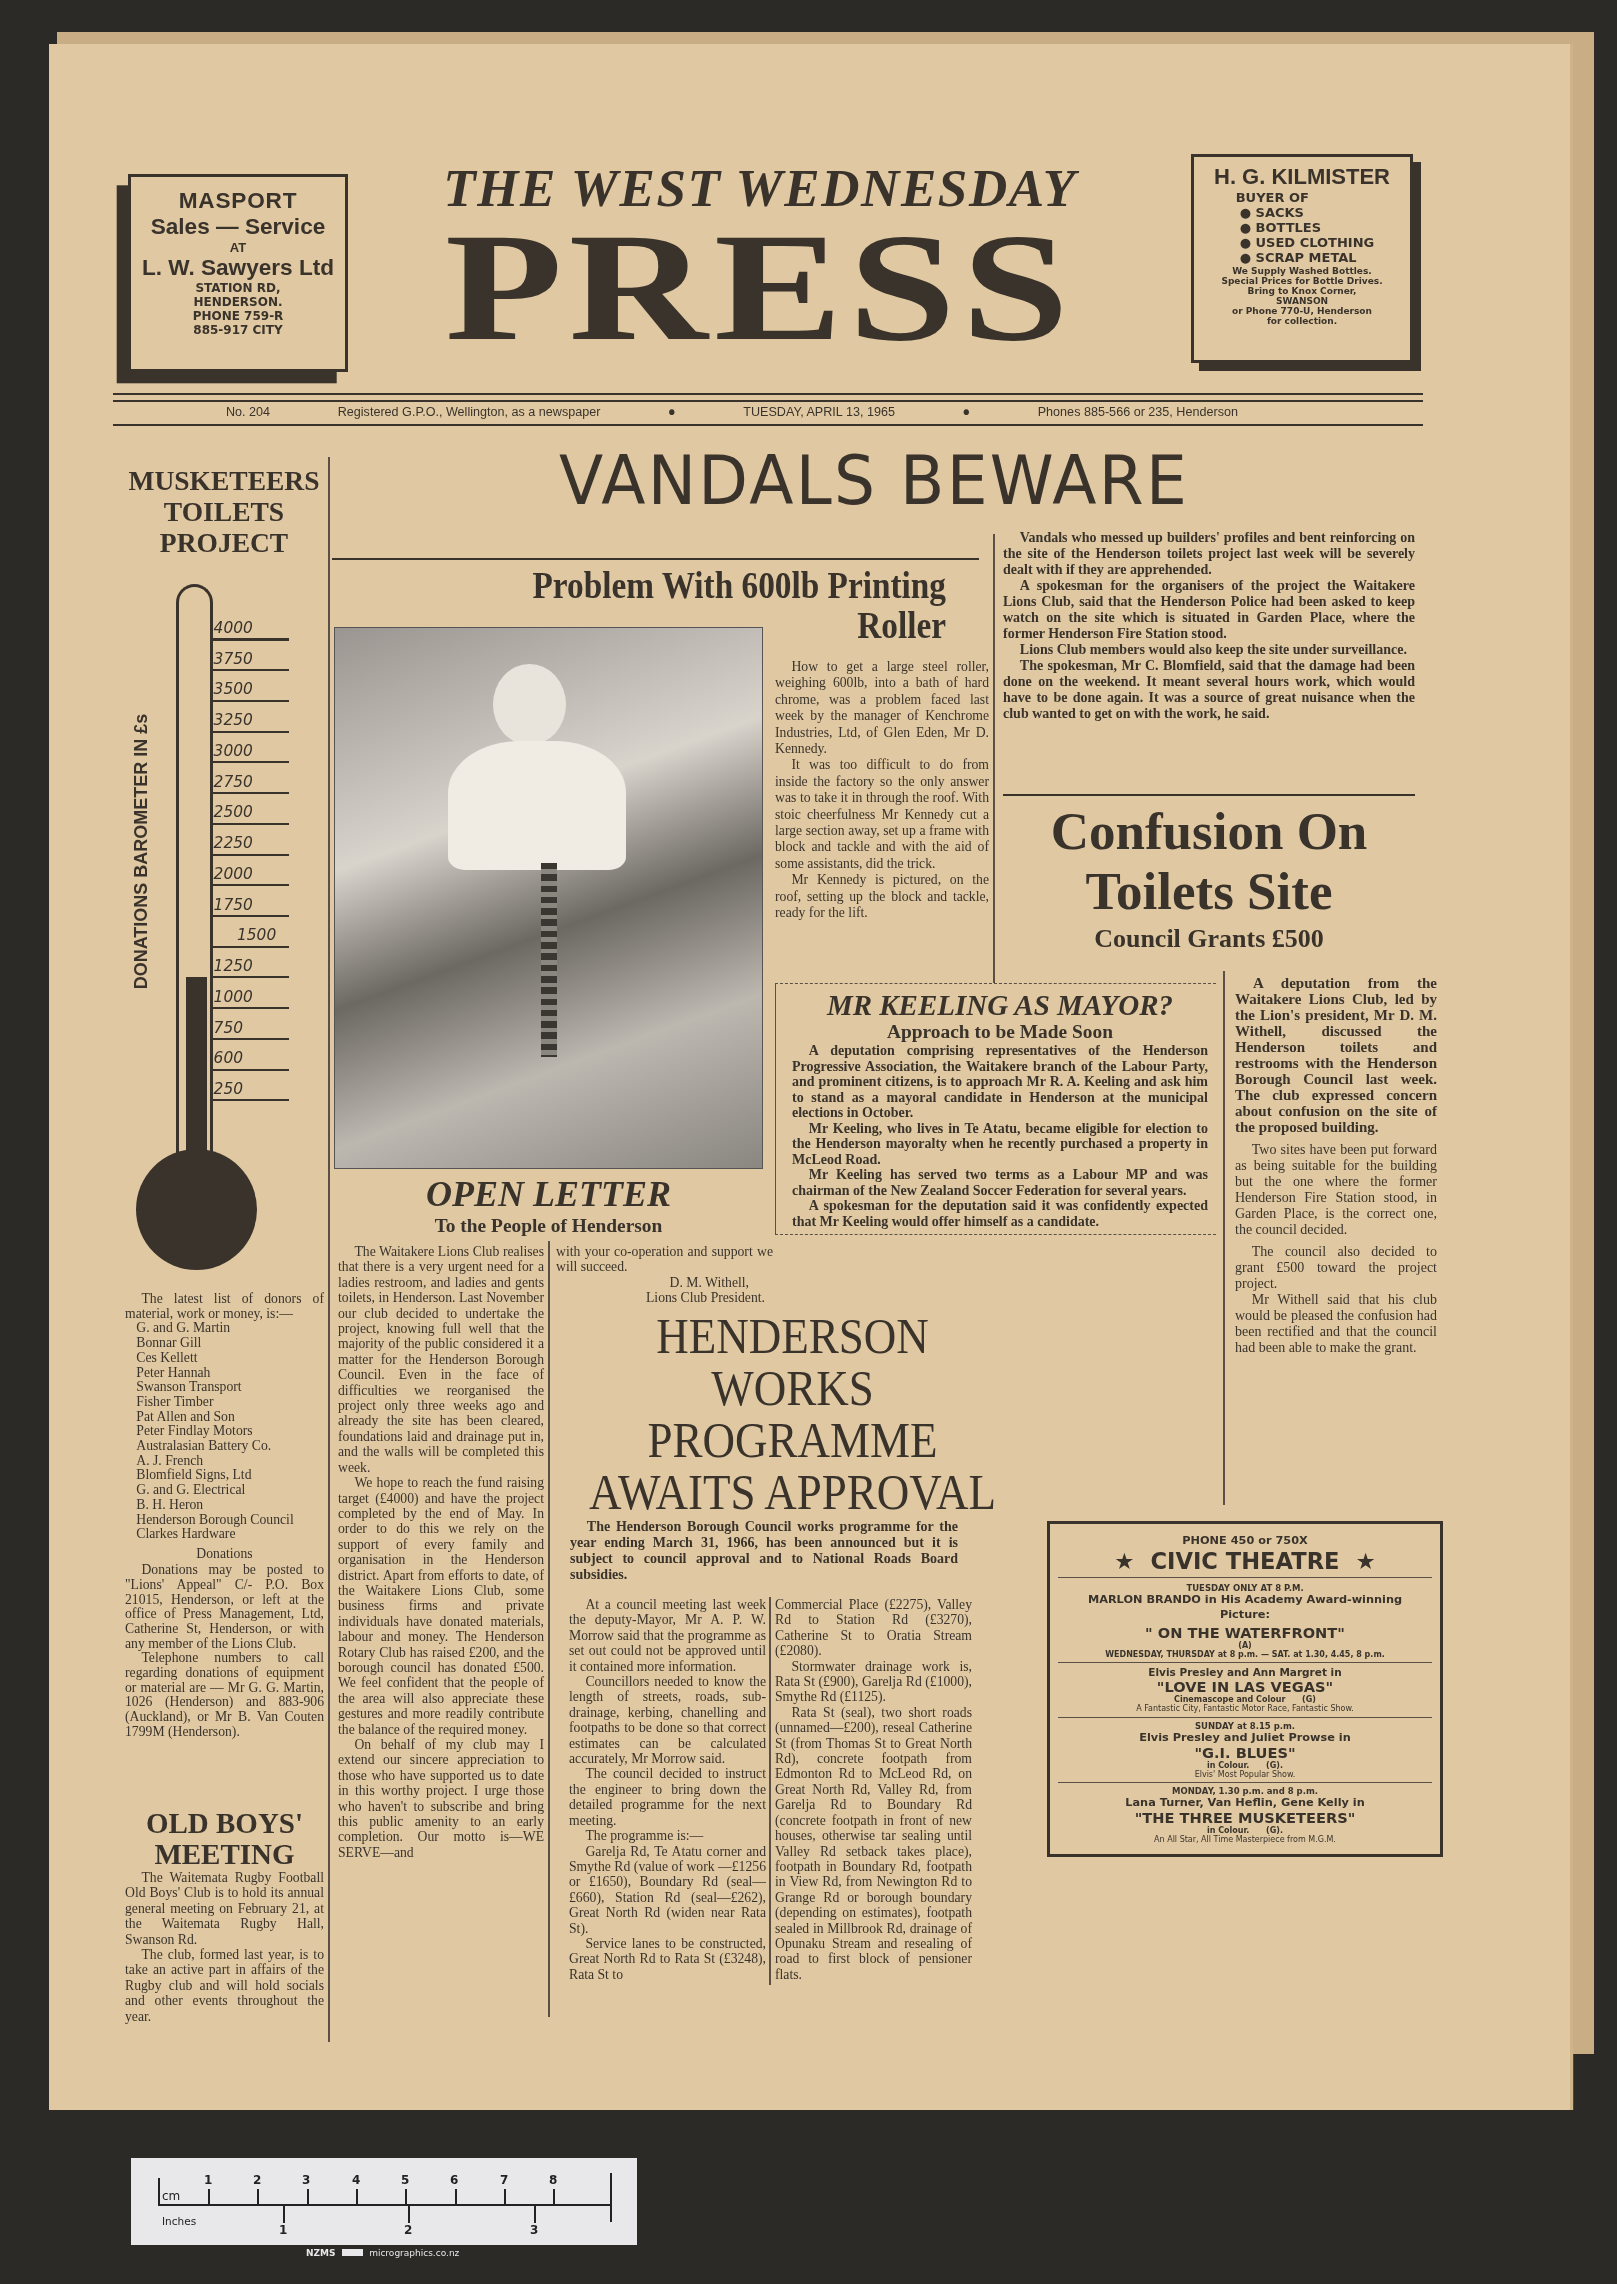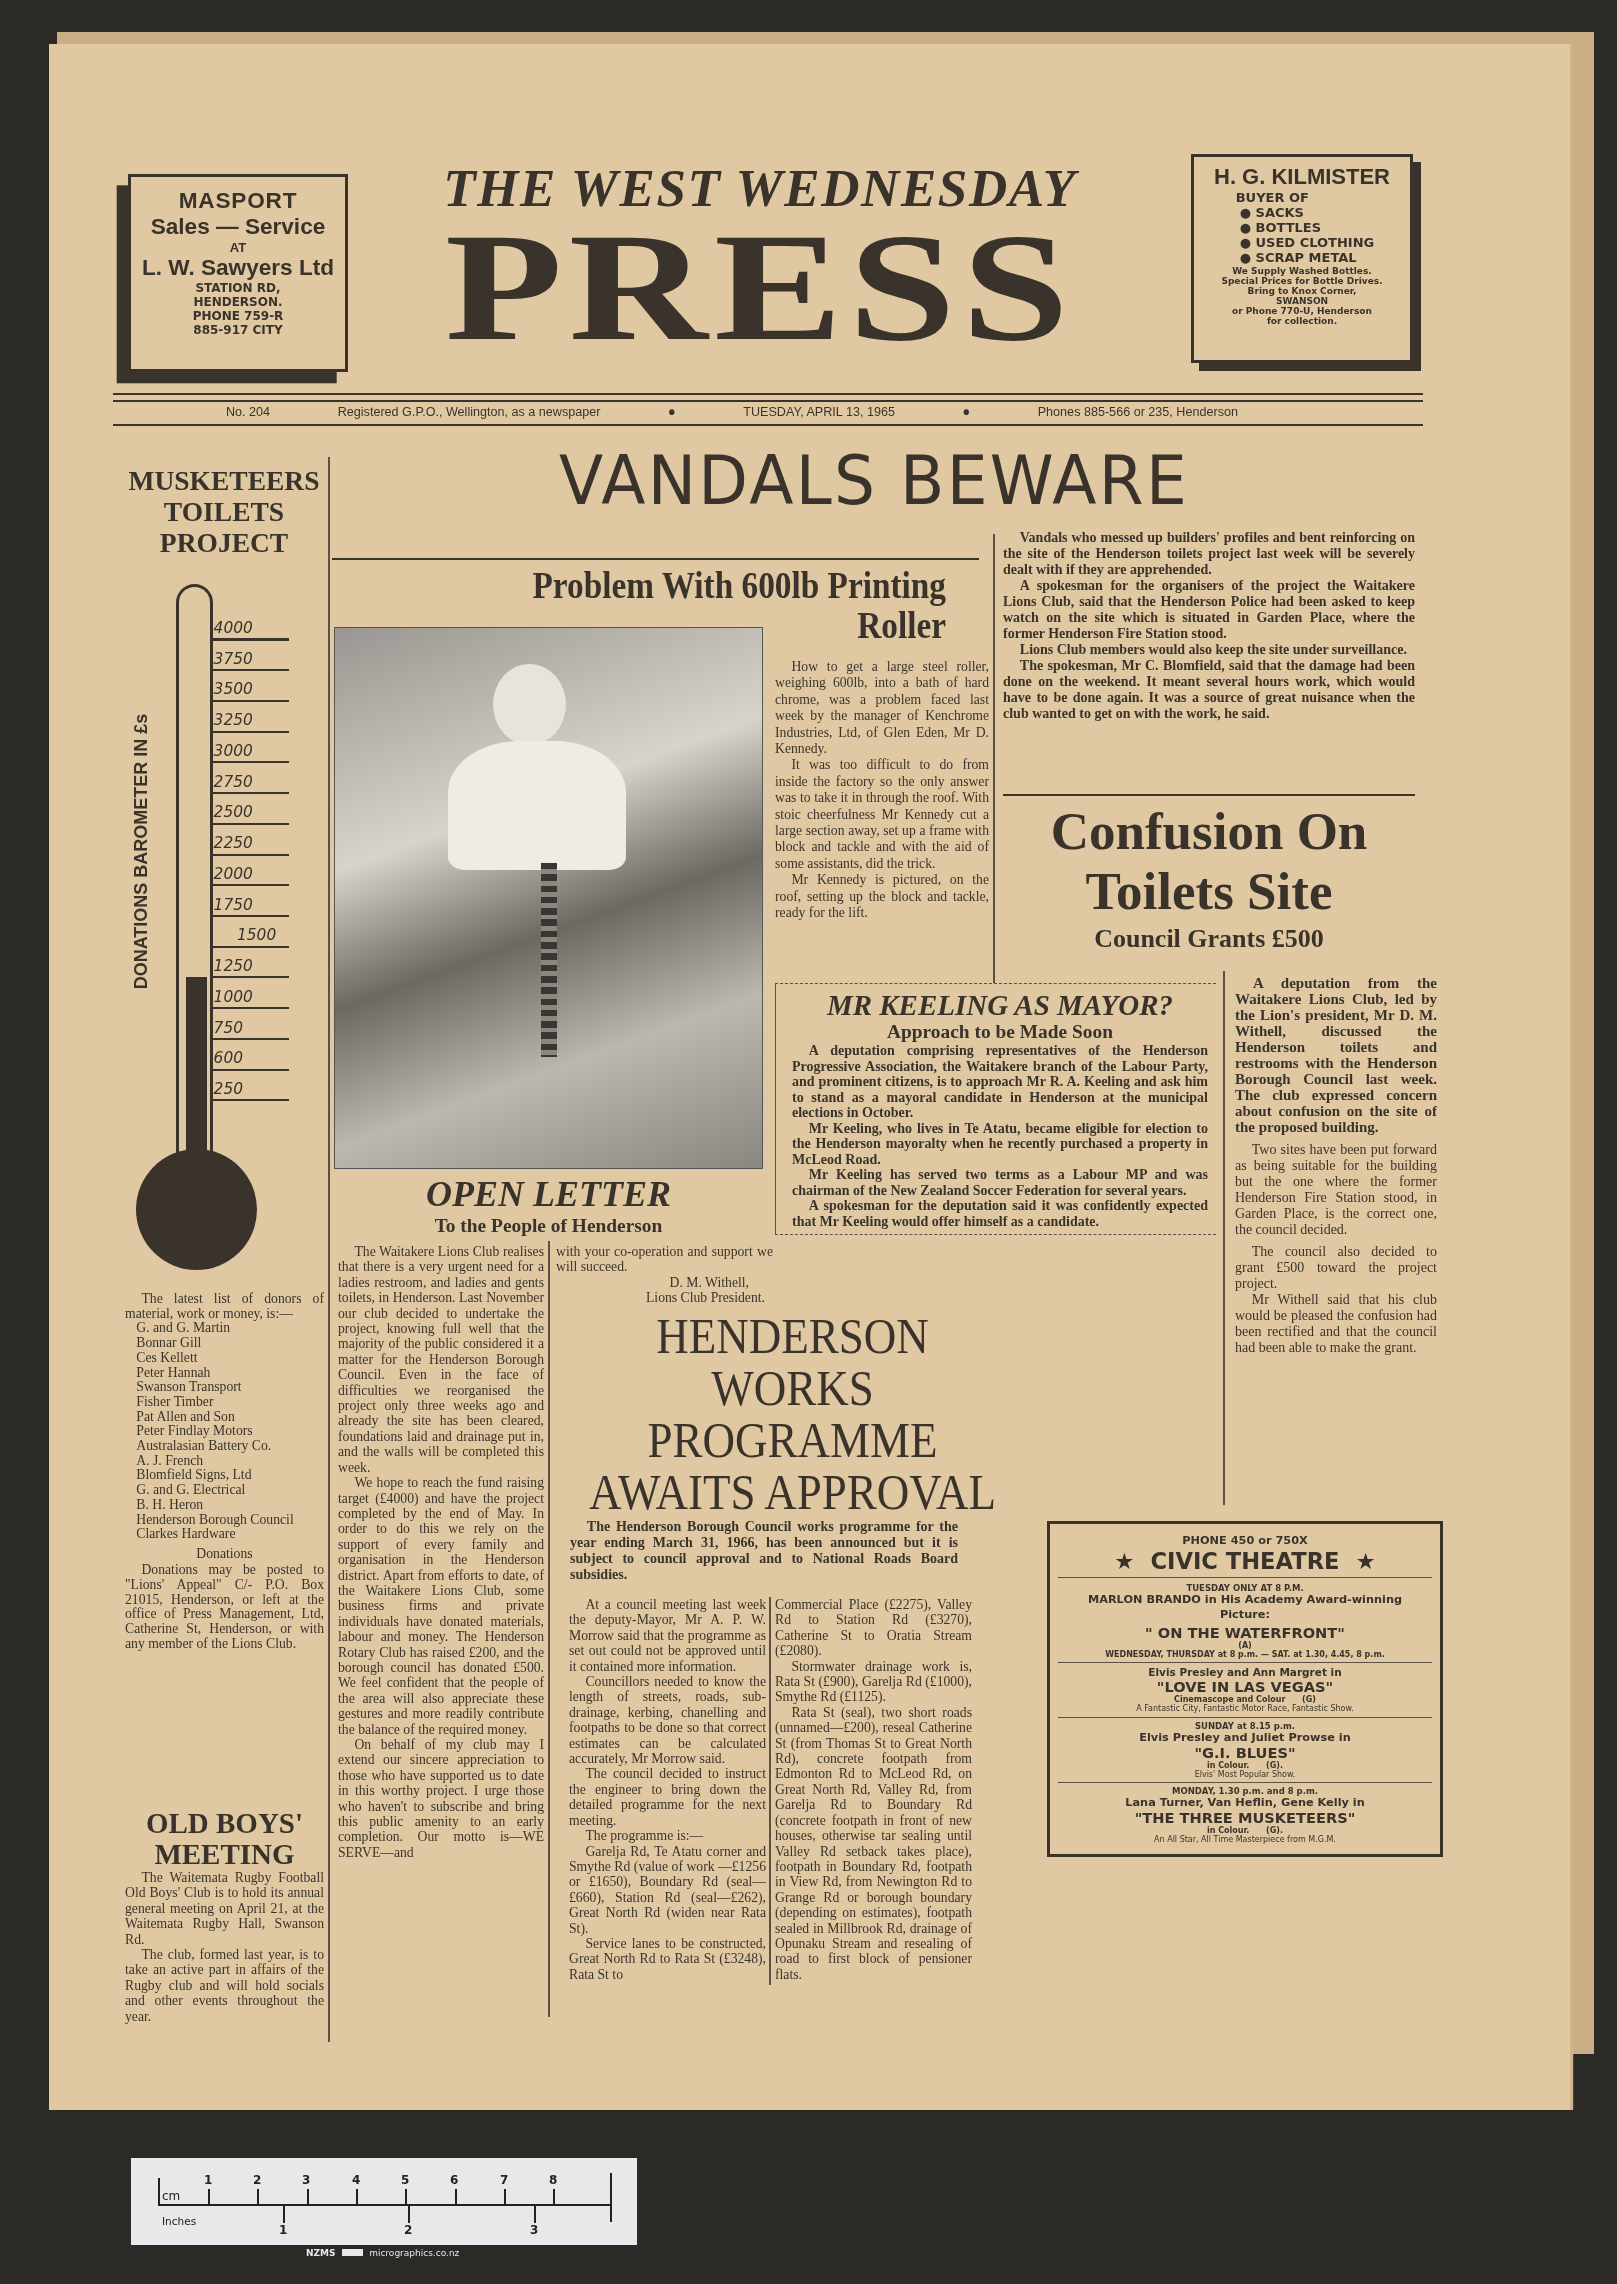--- a/index.html
+++ b/index.html
@@ -144,29 +144,30 @@
     <div>Australasian Battery Co.</div>
     <div>A. J. French</div>
     <div>Blomfield Signs, Ltd</div>
     <div>G. and G. Electrical</div>
     <div>B. H. Heron</div>
     <div>Henderson Borough Council</div>
     <div>Clarkes Hardware</div>
   </div>
   <div class="center" style="margin:4.9px 0 1.6px;">Donations</div>
   <p class="just" style="text-indent:1.2em;">Donations may be posted to "Lions' Appeal" C/- P.O. Box 21015, Henderson, or left at the office of Press Management, Ltd, Catherine St, Henderson, or with any member of the Lions Club.</p>
+  <p class="just" style="text-indent:1.2em;">Telephone numbers to call regarding donations of equipment or material are — Mr G. G. Martin, 1026 (Henderson) and 883-906 (Auckland), or Mr B. Van Couten 1799M (Henderson).</p>
 </div>
 
 <div class="abs" style="left:125px;top:1808px;width:199px;">
   <div class="serif center" style="font-size:29px;font-weight:bold;line-height:31px;">
     <div>OLD BOYS'</div>
     <div>MEETING</div>
   </div>
   <div class="body-text just" style="font-size:13.7px;line-height:15.4px;">
-    <p>The Waitemata Rugby Football Old Boys' Club is to hold its annual general meeting on April 21, at the Waitemata Rugby Hall, Swanson Rd.</p>
+    <p>The Waitemata Rugby Football Old Boys' Club is to hold its annual general meeting on February 21, at the Waitemata Rugby Hall, Swanson Rd.</p>
     <p>The club, formed last year, is to take an active part in affairs of the Rugby club and will hold socials and other events throughout the year.</p>
   </div>
 </div>
 
 <div class="abs center sans" style="left:332px;top:441px;width:1084px;font-size:68px;font-weight:normal;letter-spacing:2.4px;transform:scaleX(0.95);">VANDALS BEWARE</div>
 <div class="hr" style="left:332px;top:558px;width:647px;height:1.6px;"></div>
 <div class="abs body-text just bold-text" style="left:1003px;top:530px;width:412px;font-size:14px;line-height:16px;">
   <p>Vandals who messed up builders' profiles and bent reinforcing on the site of the Henderson toilets project last week will be severely dealt with if they are apprehended.</p>
   <p>A spokesman for the organisers of the project the Waitakere Lions Club, said that the Henderson Police had been asked to keep watch on the site which is situated in Garden Place, where the former Henderson Fire Station stood.</p>
   <p>Lions Club members would also keep the site under surveillance.</p>

